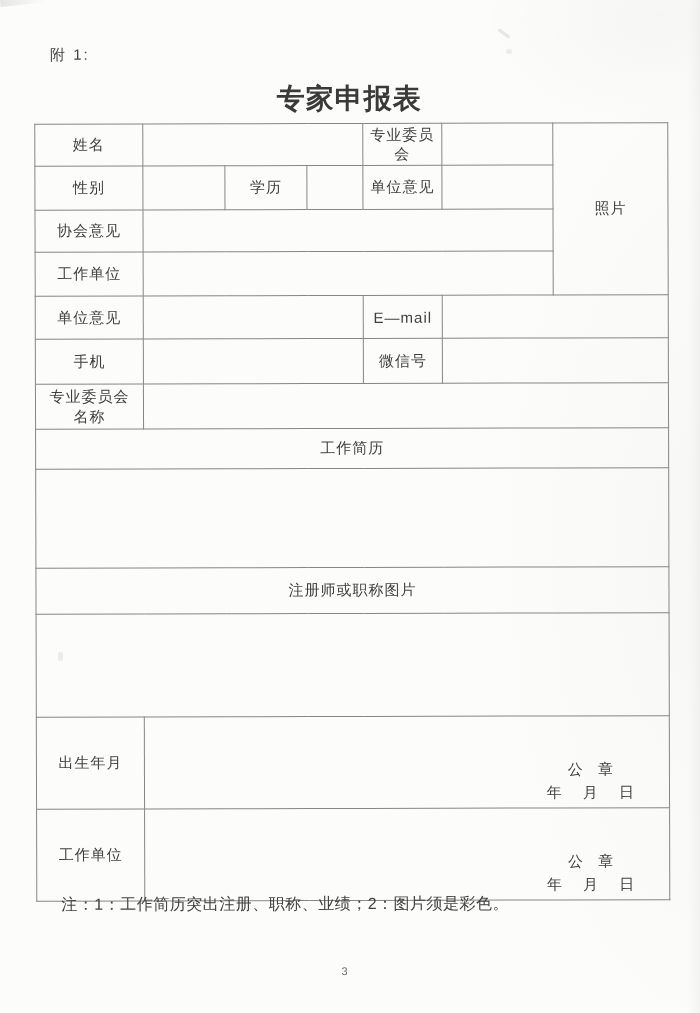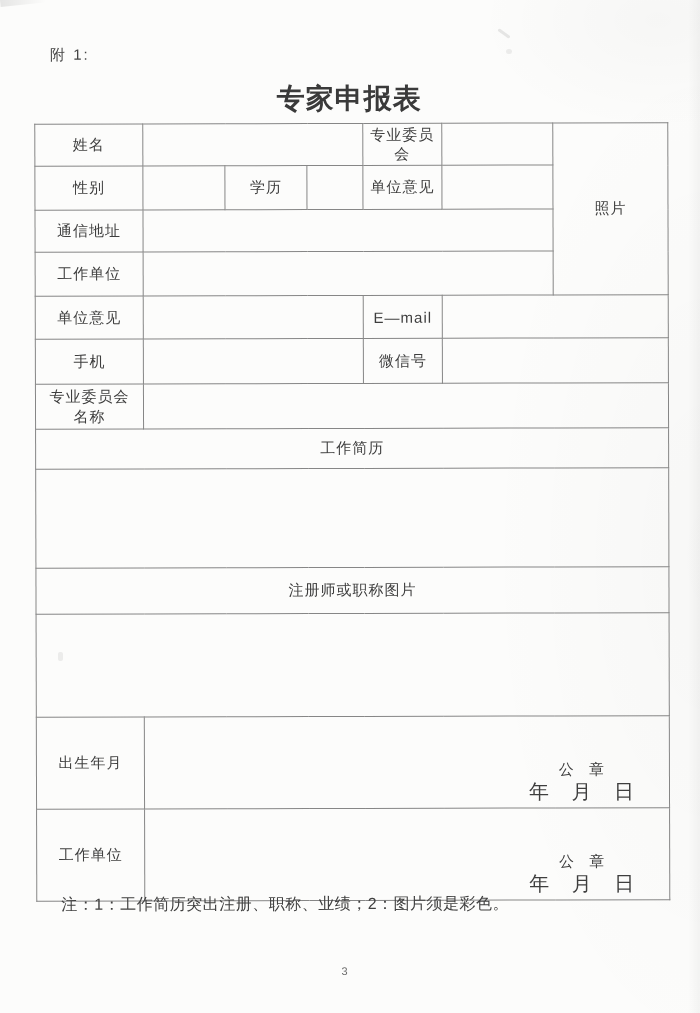--- a/index.html
+++ b/index.html
@@ -39,21 +39,21 @@
   .form-table { border:1px solid #7d7d7d; }
   tr.r1 { height:42px; }  tr.r2 { height:44px; }  tr.r3 { height:42px; }
   tr.r4 { height:44px; }  tr.r5 { height:43px; }  tr.r6 { height:45px; }
   tr.r7 { height:45px; }  tr.r8 { height:40px; }  tr.r9 { height:99px; }
   tr.r10 { height:46px; } tr.r11 { height:103px; } tr.r12 { height:86px; }
   tr.r13 { height:80px; }
   td.two-line { line-height:20px; }
   td.seal-cell { vertical-align:bottom; }
   .seal-block { text-align:center; margin:0 34px 4px 0; float:right; line-height:23px; }
   .seal-line { font-size:15px; word-spacing:9px; letter-spacing:1px;margin-top:41px; }
-  .date-line { font-size:20px; word-spacing:15px; letter-spacing:1px; }
+  .date-line { font-size:15px; word-spacing:15px; letter-spacing:1px; }
   .note {
     position:absolute; left:60px; top:894px;
     font-size:16px; letter-spacing:0.5px; color:#404040;
   }
   .pagenum {
     position:absolute; left:0; right:14px; top:965px;
     text-align:center; font-size:11px; color:#6e6e6e;
   }
   
   .speck-a { position:absolute; left:497px; top:32px; width:14px; height:3px;
@@ -106,21 +106,21 @@
       <tr class="r2">
         <td>性别</td>
         <td></td>
         <td>学历</td>
         <td></td>
         <td>单位意见</td>
         <td></td>
       </tr>
 
       <tr class="r3">
-        <td>通信地址</td>
+        <td>协会意见</td>
         <td colspan="5"></td>
       </tr>
 
       <tr class="r4">
         <td>工作单位</td>
         <td colspan="5"></td>
       </tr>
 
       <tr class="r5">
         <td>单位意见</td>

